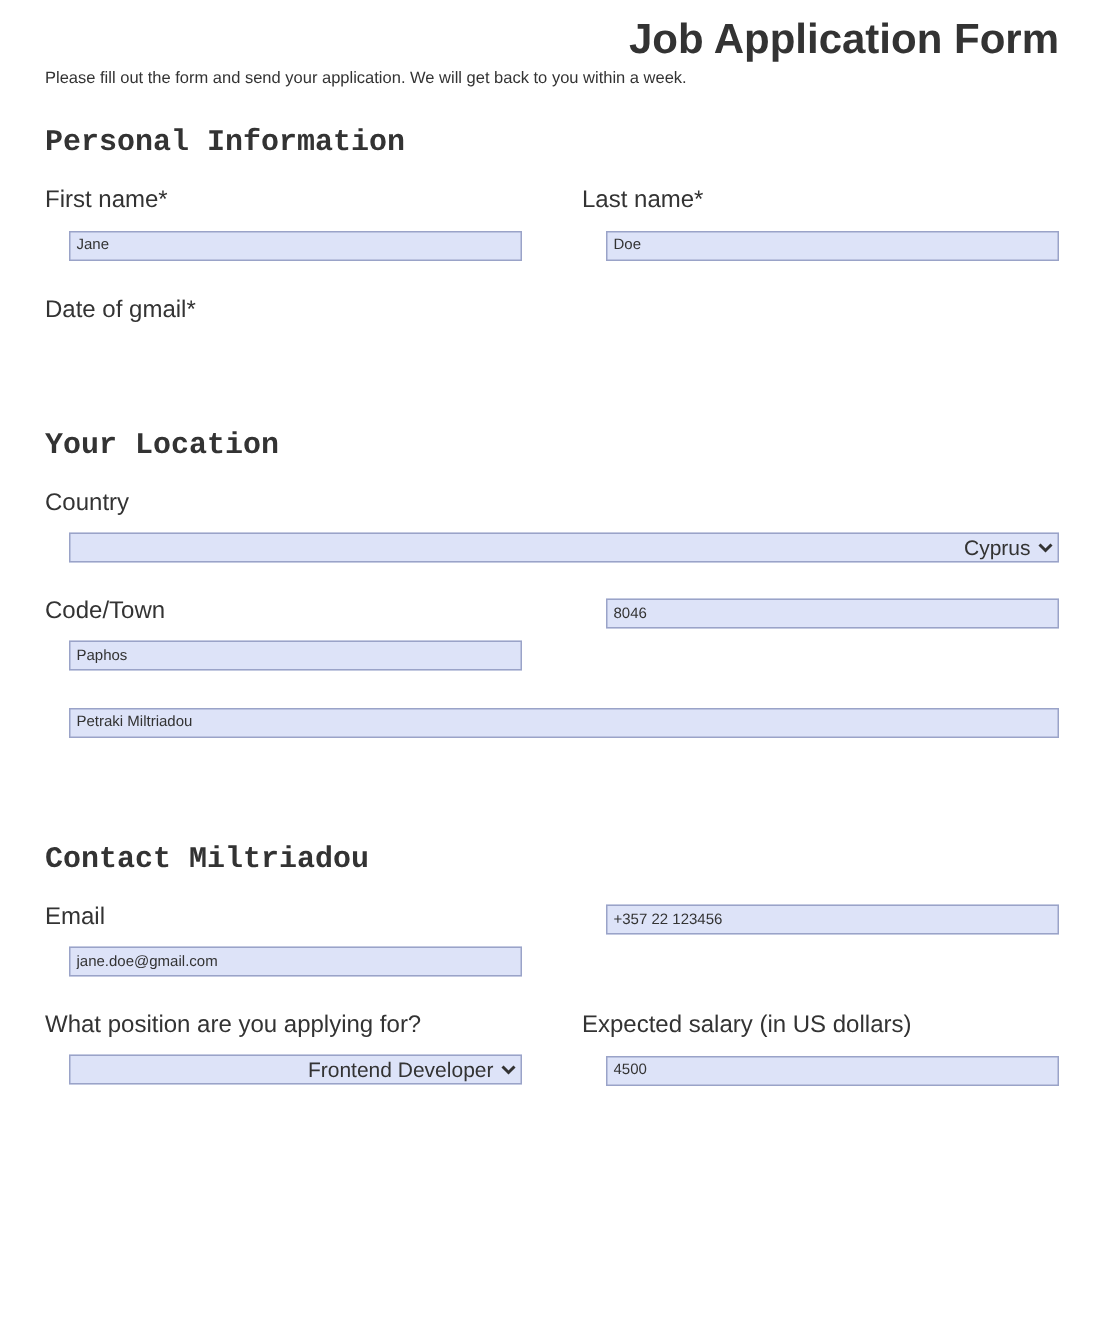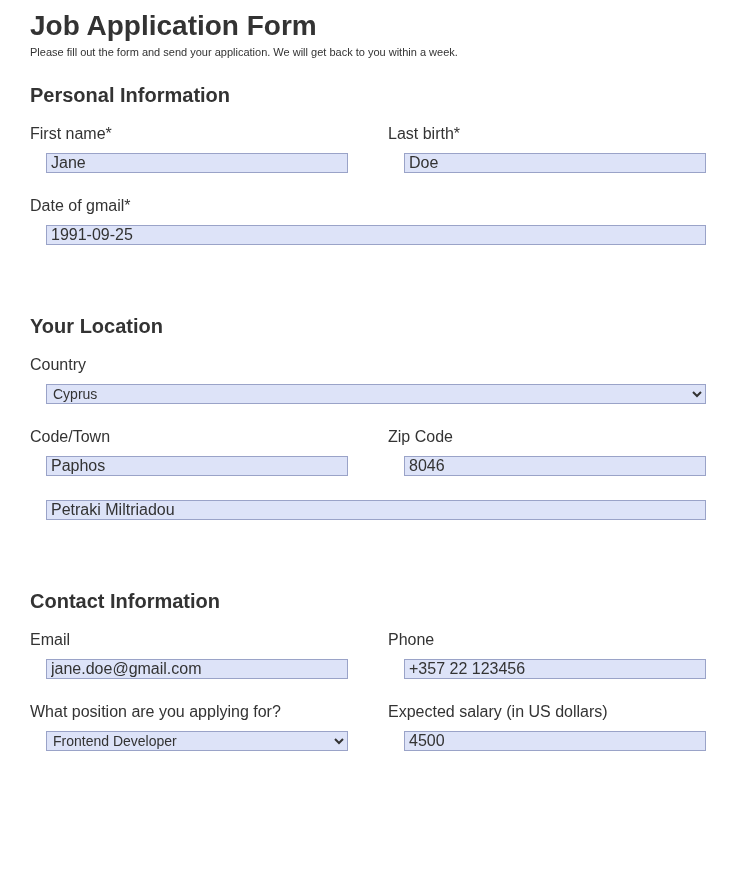--- a/index.html
+++ b/index.html
@@ -12,32 +12,34 @@
       background: #ffffff;
       padding: 10px 30px;
       color: #333333;
       width: 736px;
     }
     h1 {
       font-size: 28px;
       font-weight: bold;
       color: #333333;
       margin-bottom: 4px;
+      text-align: right;
     }
     .subtitle {
       font-size: 11px;
       color: #333333;
       margin-bottom: 24px;
     }
     h2 {
       font-size: 20px;
       font-weight: bold;
       color: #333333;
       margin-top: 26px;
       margin-bottom: 18px;
+      font-family: Liberation Mono, monospace;
     }
     .row {
       display: flex;
       gap: 40px;
       margin-bottom: 24px;
     }
     .field {
       flex: 1;
     }
     .field-full {
@@ -53,33 +55,34 @@
     }
     .input-wrap {
       padding-left: 16px;
     }
     input[type="text"] {
       width: 100%;
       height: 20px;
       background: #dde3f8;
       border: 1px solid #9aa3c8;
       padding: 0 4px;
-      font-size: 16px;
+      font-size: 10px;
       font-family: Arial, Helvetica, sans-serif;
       color: #333333;
     }
     select {
       width: 100%;
       height: 20px;
       background: #dde3f8;
       border: 1px solid #9aa3c8;
       padding: 0 2px;
       font-size: 14px;
       font-family: Arial, Helvetica, sans-serif;
       color: #333333;
+      text-align: right;
     }
     .section-gap {
       height: 20px;
     }
   </style>
 </head>
 <body>
 
 <h1>Job Application Form</h1>
 <p class="subtitle">Please fill out the form and send your application. We will get back to you within a week.</p>
@@ -87,32 +90,29 @@
 <h2>Personal Information</h2>
 
 <div class="row">
   <div class="field">
     <label>First name*</label>
     <div class="input-wrap">
       <input type="text" value="Jane" style="">
     </div>
   </div>
   <div class="field">
-    <label>Last birth*</label>
+    <label>Last name*</label>
     <div class="input-wrap">
       <input type="text" value="Doe" style="">
     </div>
   </div>
 </div>
 
 <div class="field-full">
   <label>Date of gmail*</label>
-  <div class="input-wrap">
-    <input type="text" value="1991-09-25" style="">
-  </div>
 </div>
 
 <div class="section-gap"></div>
 
 <h2>Your Location</h2>
 
 <div class="field-full">
   <label>Country</label>
   <div class="input-wrap">
     <select>
@@ -122,46 +122,44 @@
 </div>
 
 <div class="row">
   <div class="field">
     <label>Code/Town</label>
     <div class="input-wrap">
       <input type="text" value="Paphos" style="">
     </div>
   </div>
   <div class="field">
-    <label>Zip Code</label>
     <div class="input-wrap">
       <input type="text" value="8046" style="">
     </div>
   </div>
 </div>
 
 <div class="field-full">
   <div class="input-wrap">
     <input type="text" value="Petraki Miltriadou" style="">
   </div>
 </div>
 
 <div class="section-gap"></div>
 
-<h2>Contact Information</h2>
+<h2>Contact Miltriadou</h2>
 
 <div class="row">
   <div class="field">
     <label>Email</label>
     <div class="input-wrap">
       <input type="text" value="jane.doe@gmail.com" style="">
     </div>
   </div>
   <div class="field">
-    <label>Phone</label>
     <div class="input-wrap">
       <input type="text" value="+357 22 123456" style="">
     </div>
   </div>
 </div>
 
 <div class="row" style="margin-bottom:0;">
   <div class="field">
     <label>What position are you applying for?</label>
     <div class="input-wrap">

